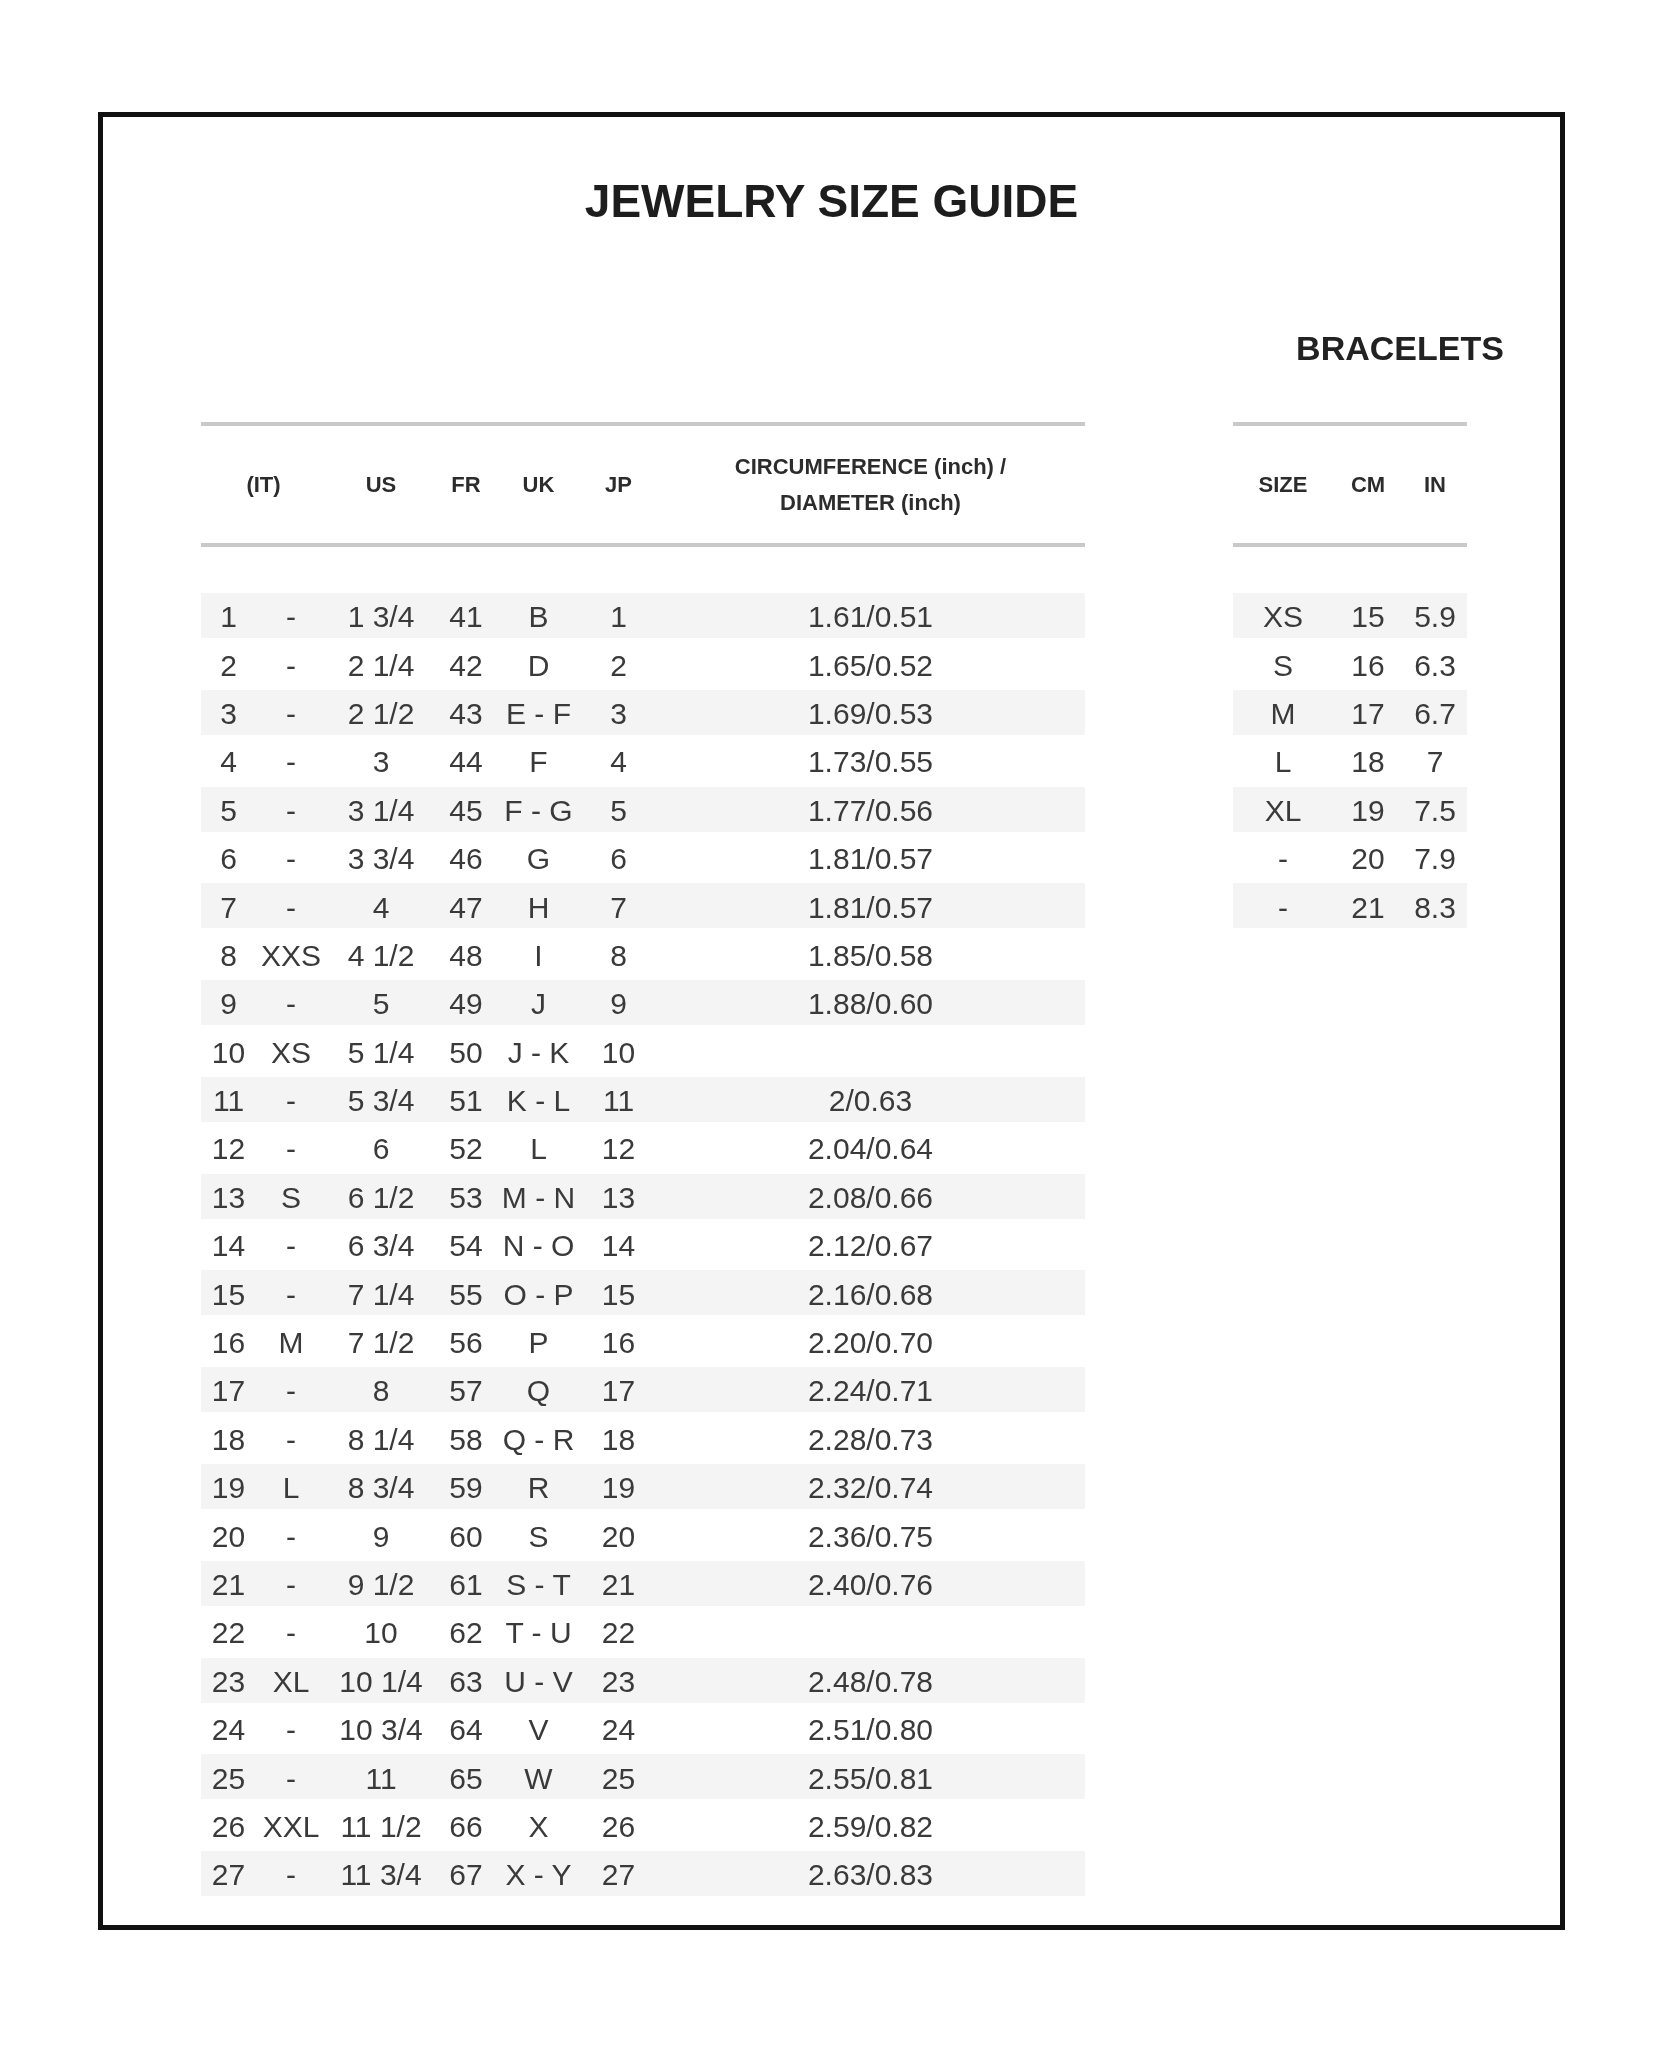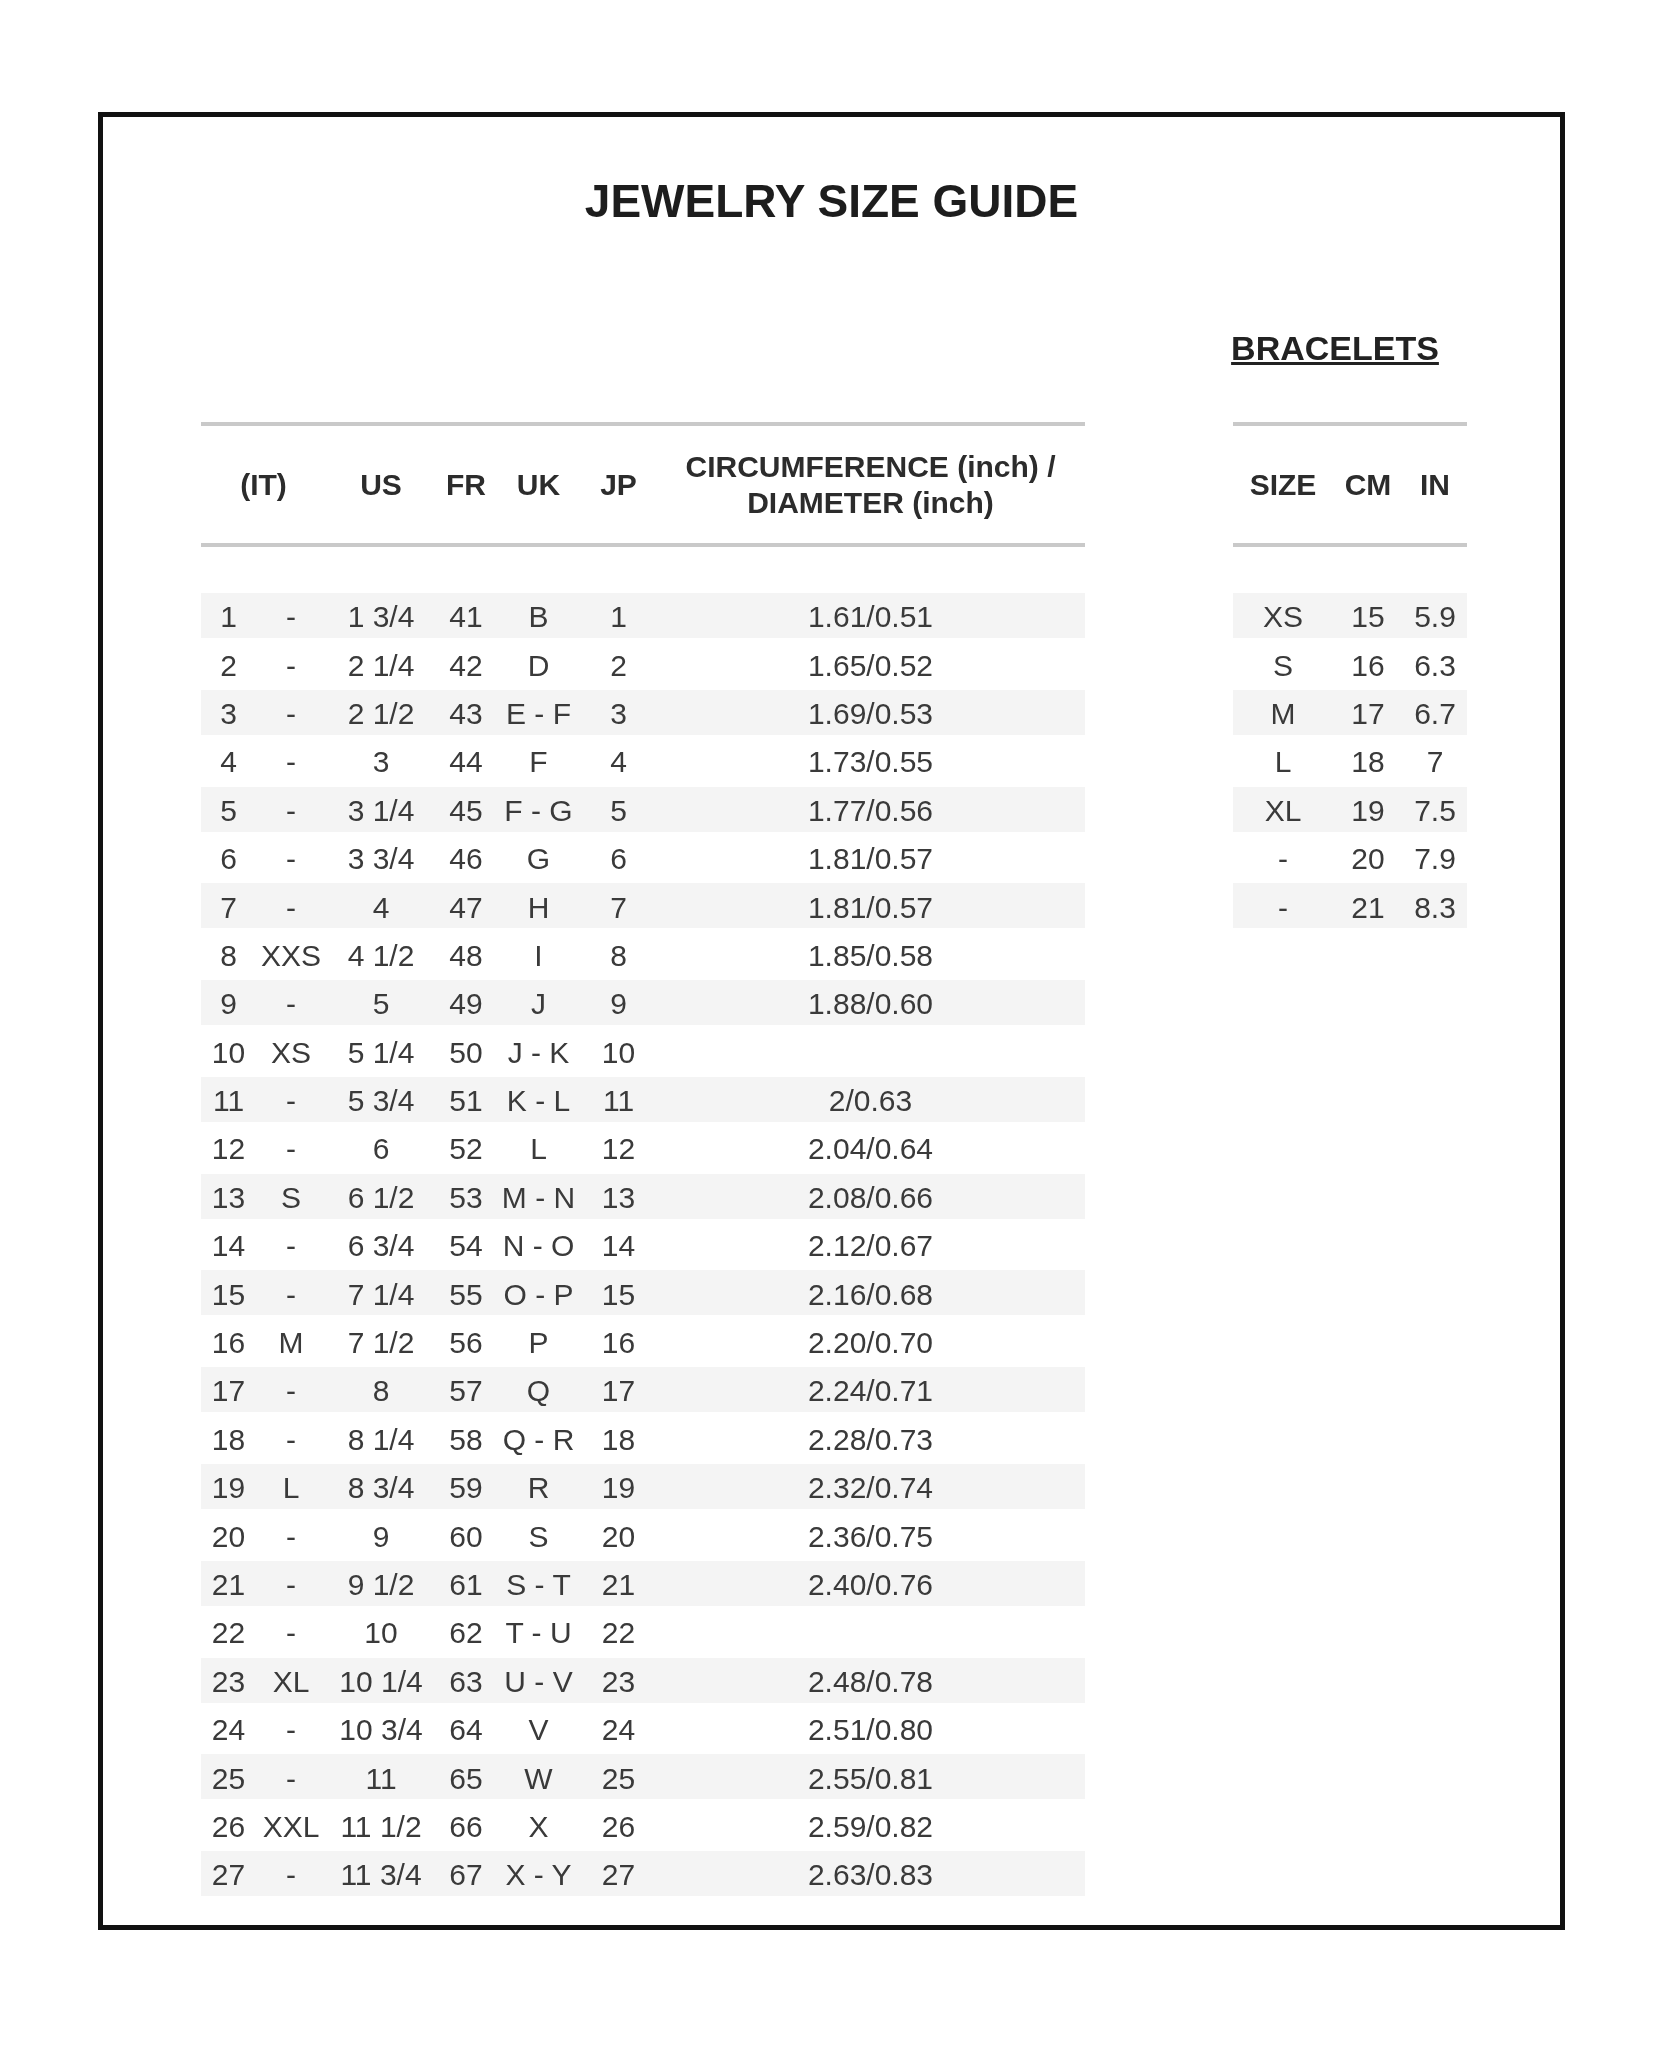--- a/index.html
+++ b/index.html
@@ -41,40 +41,40 @@
   .section-label {
     position: absolute;
     top: 212px;
     text-align: center;
     font-size: 34px;
     font-weight: bold;
     color: #222222;
     line-height: 38px;
   }
   .rings-label  { left: 98px;  width: 884px; }
-  .brace-label  { left: 1115px; width: 234px; text-decoration: underline; }
+  .brace-label  { left: 1180px; width: 234px; }
 
   .rule {
     position: absolute;
     height: 4px;
     background: #c9c9c9;
   }
   .rule.r1 { top: 305px; }
   .rule.r2 { top: 426px; }
   .rule.rings-w { left: 98px;  width: 884px; }
   .rule.brace-w { left: 1130px; width: 234px; }
 
   .head-row {
     position: absolute;
     top: 309px;
     height: 117px;
     display: grid;
     align-items: center;
     font-weight: bold;
-    font-size: 30px;
+    font-size: 22px;
     color: #2c2c2c;
     text-align: center;
   }
   .rings-head {
     left: 98px;
     width: 884px;
     grid-template-columns: 125px 110px 60px 85px 75px 1fr;
   }
   .brace-head {
     left: 1130px;

